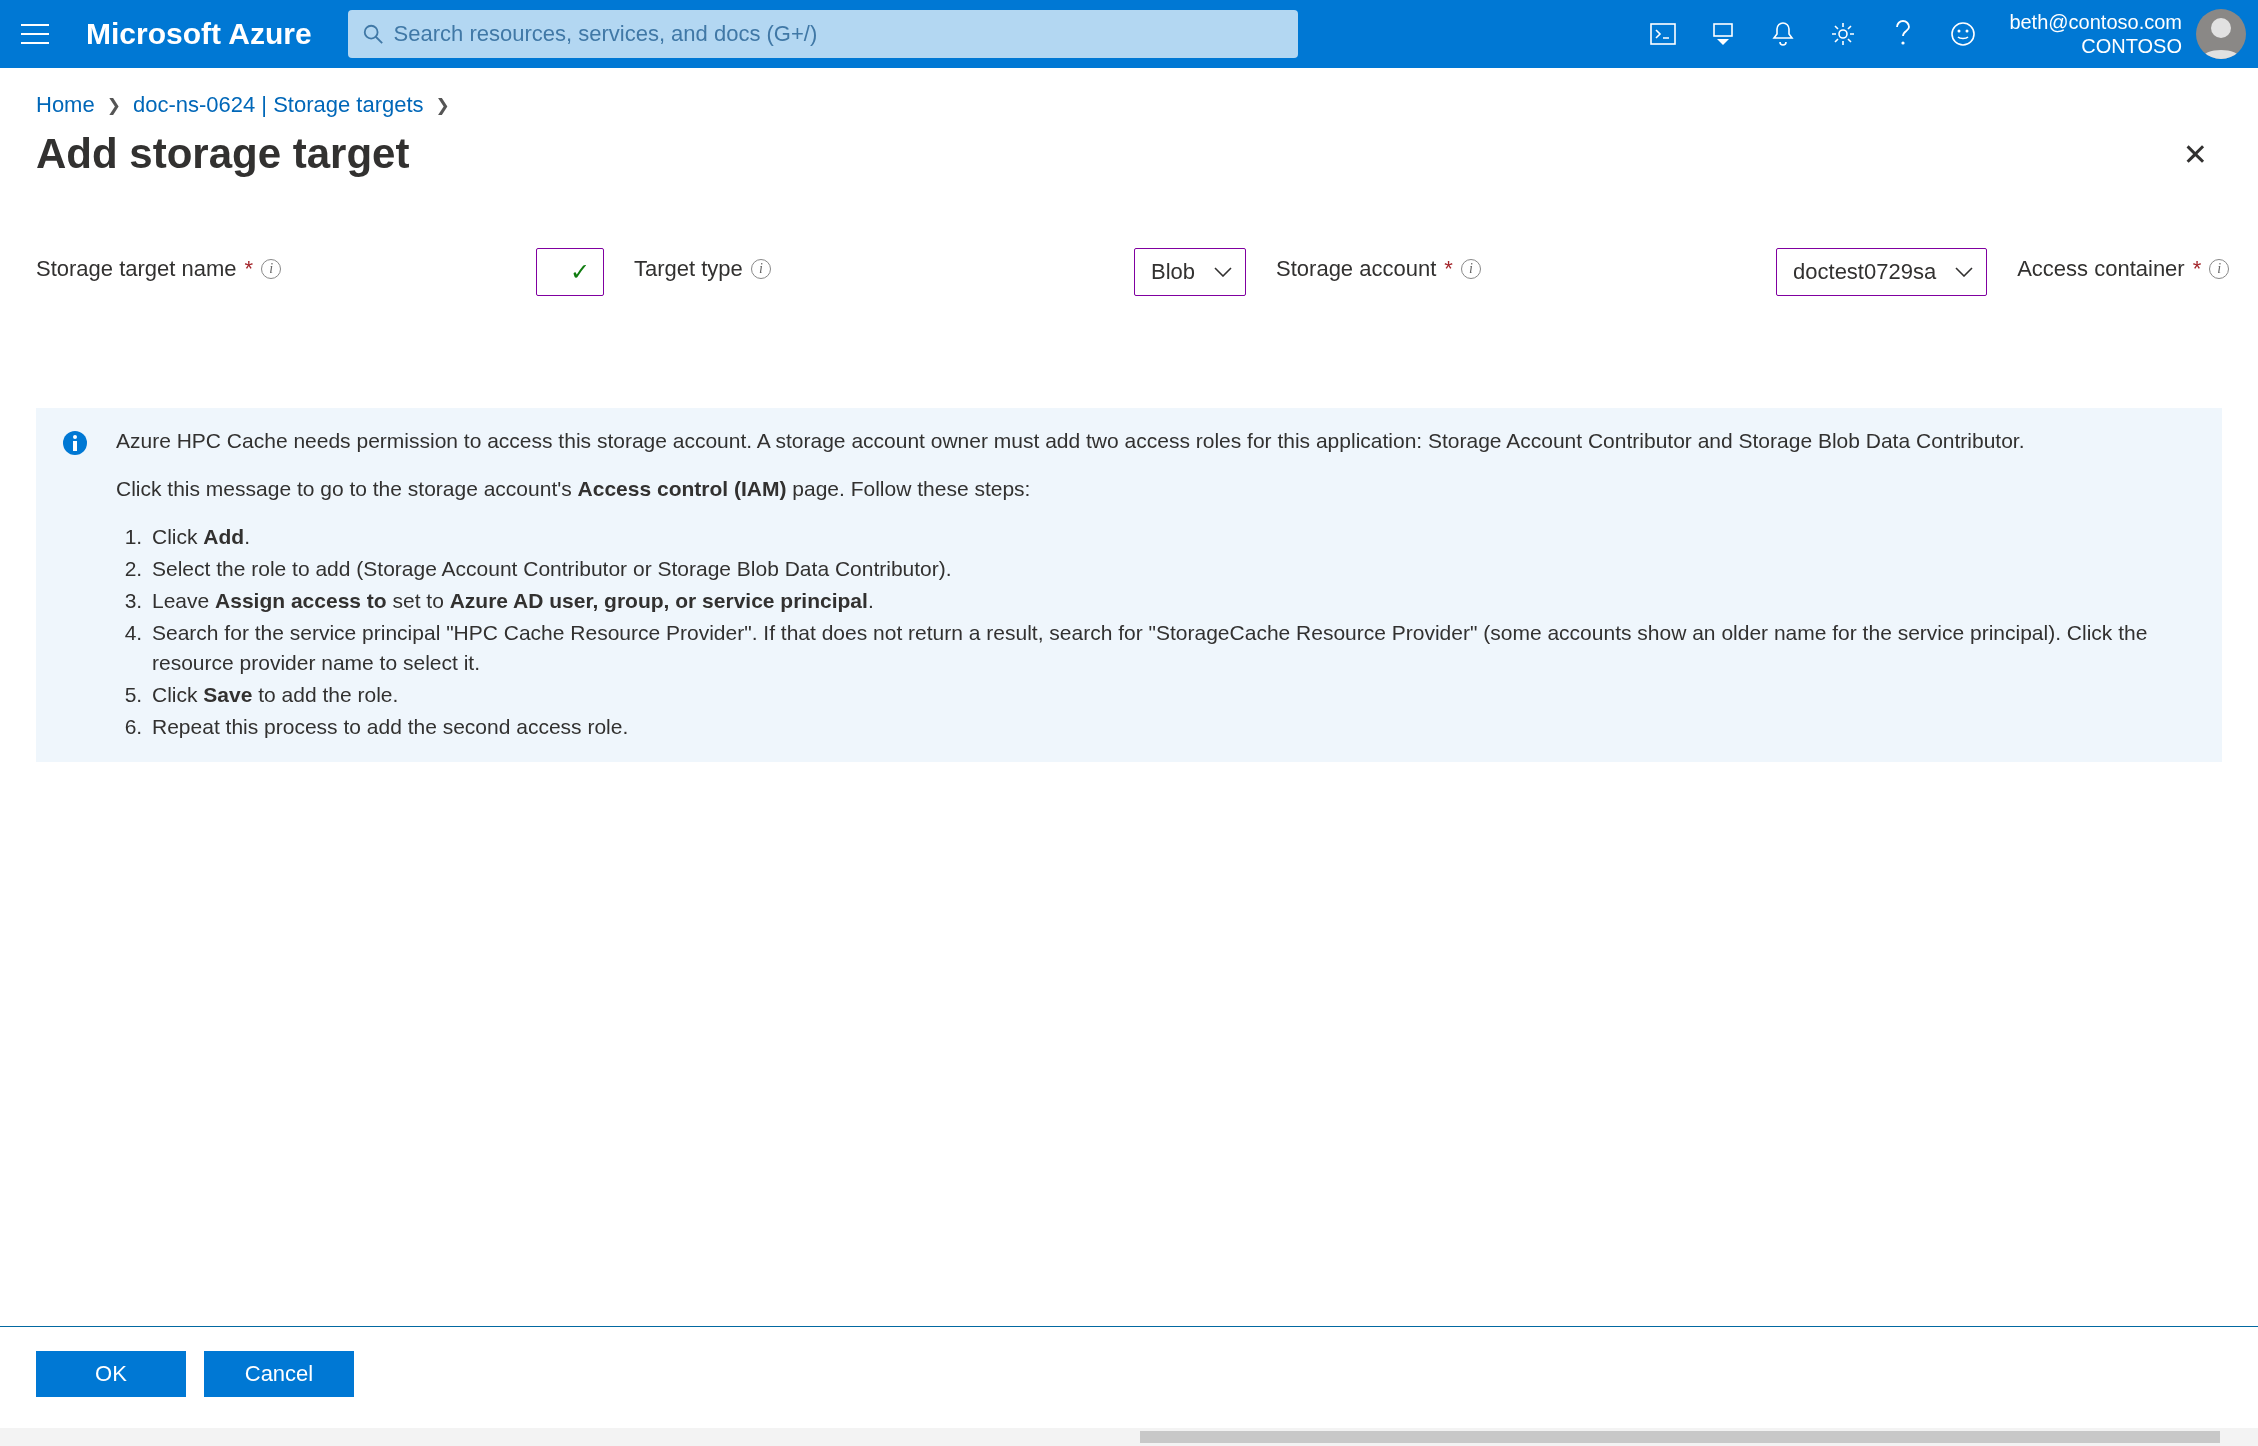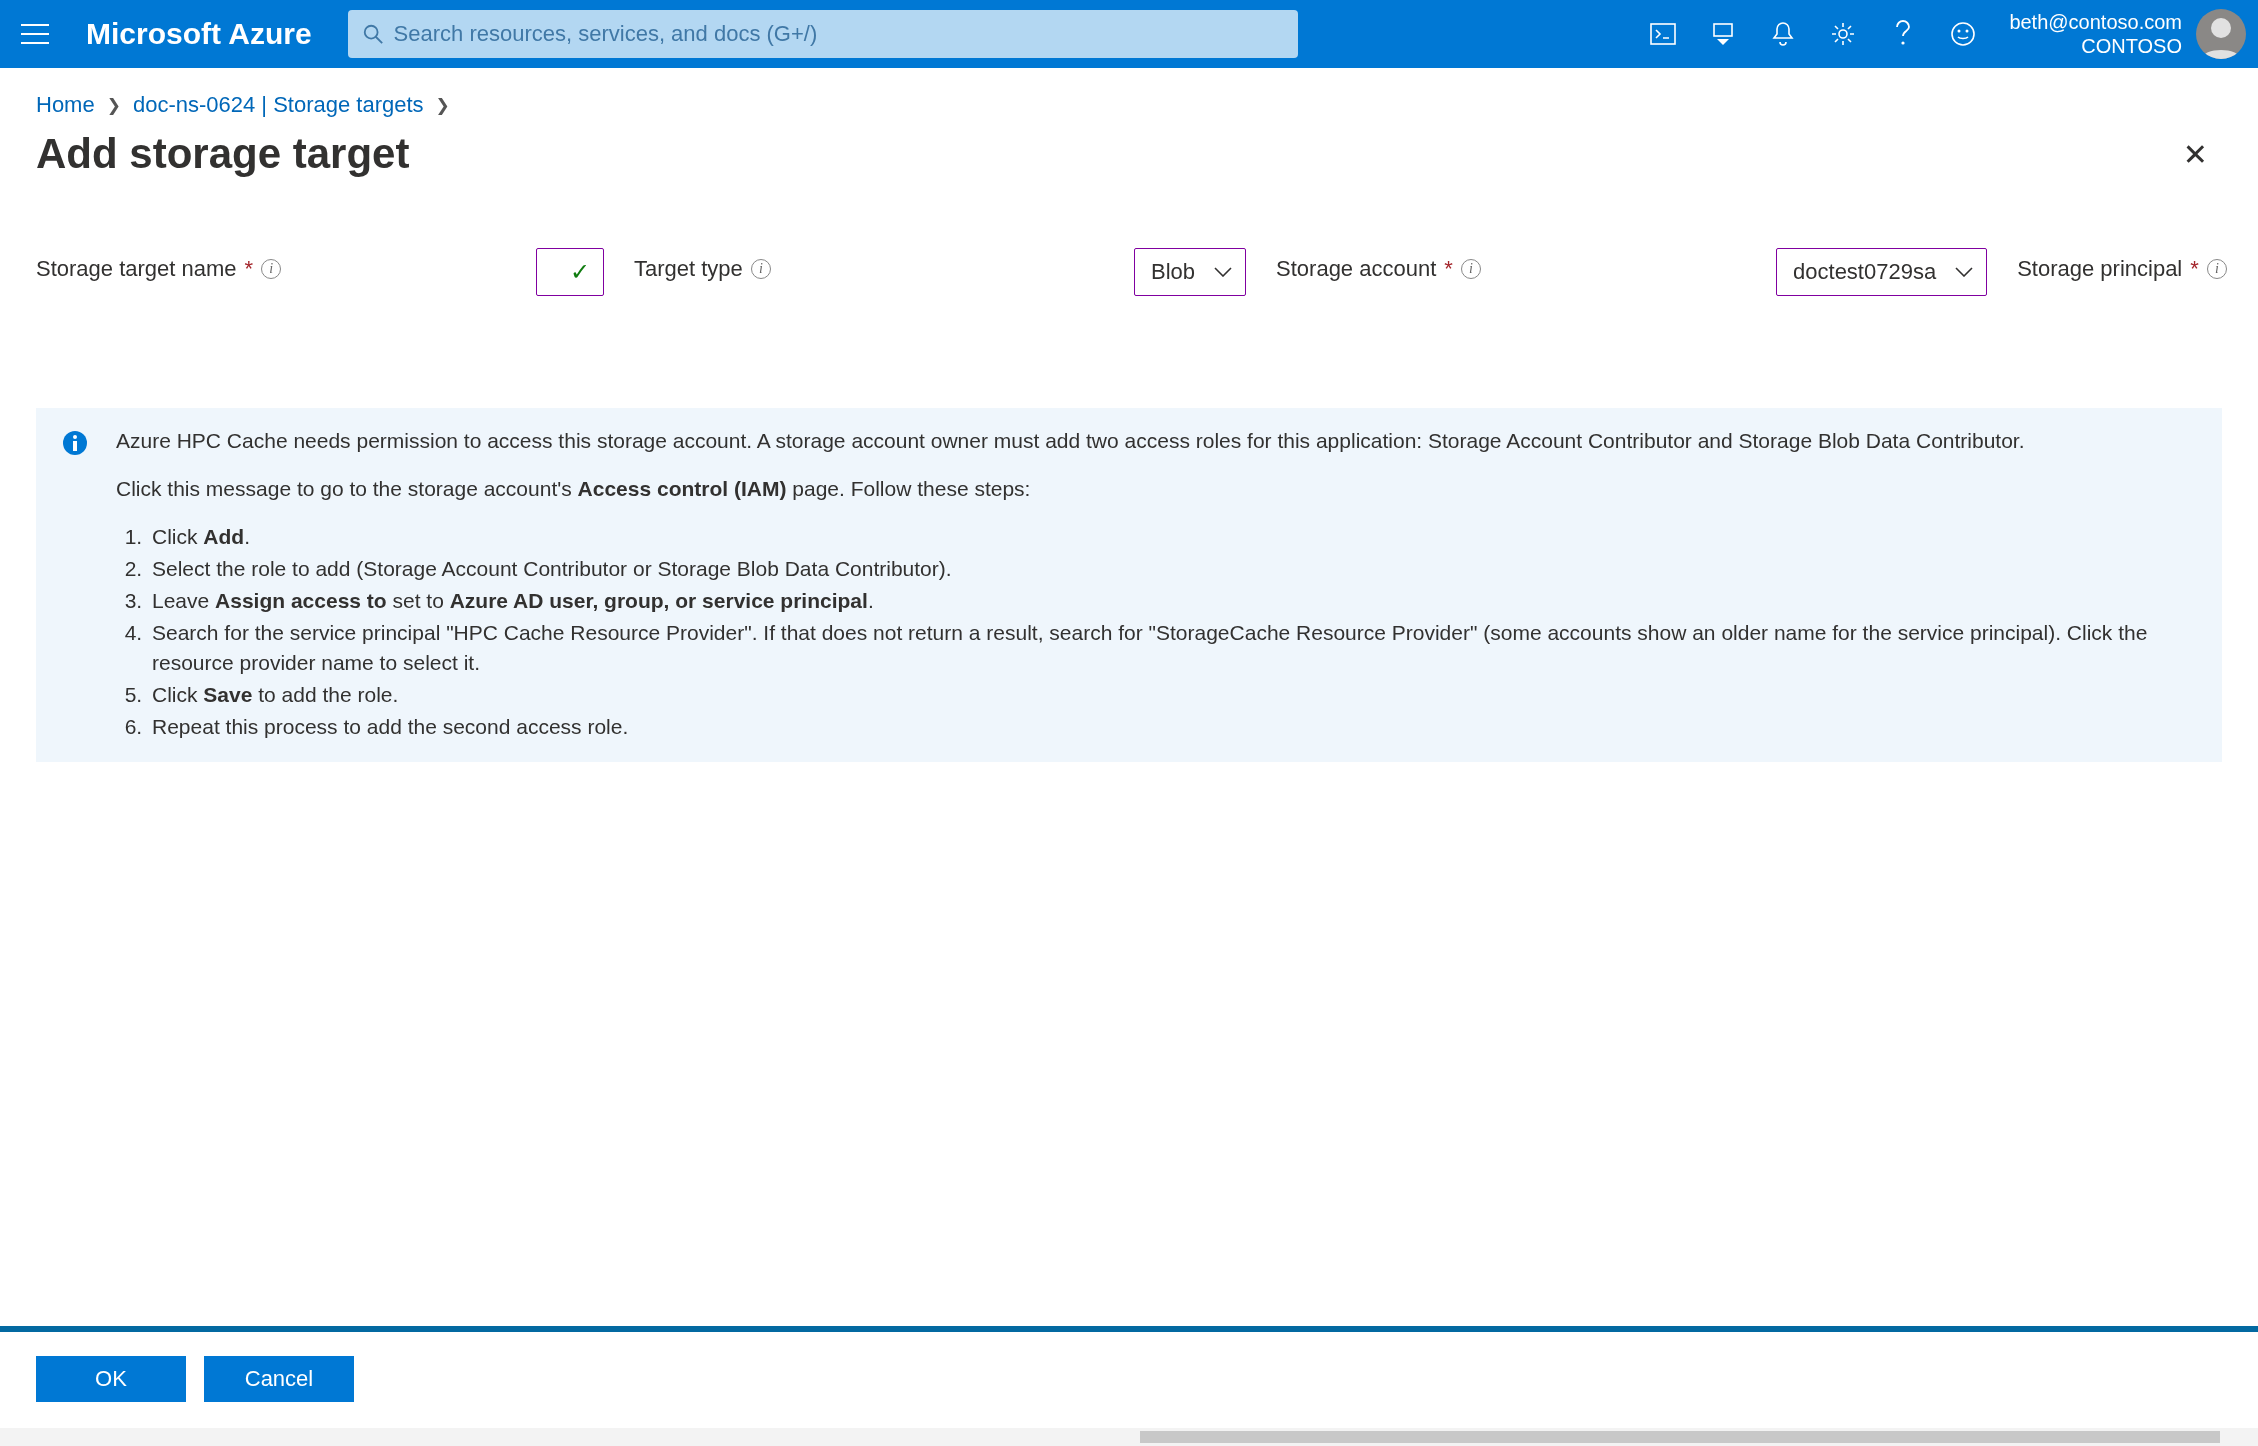--- a/index.html
+++ b/index.html
@@ -36,21 +36,21 @@
 .dd-input { display: flex; align-items: center; cursor: pointer; }
 .check-ic { position: absolute; right: 14px; top: 50%; transform: translateY(-50%); color: #107c10; font-size: 24px; }
 .chev-ic { position: absolute; right: 14px; top: 50%; transform: translateY(-50%); color: #323130; font-size: 16px; }
 .create-link { color: #0067b8; font-size: 24px; cursor: pointer; }
 .info-panel { margin-top: 50px; background: #eff6fc; border-radius: 0px; padding: 18px 26px; display: flex; gap: 28px; color: #323130; }
 .info-panel-icon { flex: 0 0 auto; margin-top: 4px; }
 .info-panel-body { flex: 1; font-size: 21px; line-height: 30px; }
 .info-panel-body p { margin-bottom: 18px; }
 .info-panel-body ol { padding-left: 32px; }
 .info-panel-body li { margin-bottom: 2px; padding-left: 4px; }
-.footer { position: absolute; bottom: 20px; left: 0; right: 0; height: 100px; border-top: 6px solid #0369a1; padding: 24px 36px; display: flex; gap: 18px; background: #fff;}
+.footer { position: absolute; bottom: 20px; left: 0; right: 0; height: 100px; border-top: 1px solid #0369a1; padding: 24px 36px; display: flex; gap: 18px; background: #fff;}
 .btn { min-width: 150px; height: 46px; border: none; font-size: 22px; font-weight: 400; cursor: pointer; }
 .btn-primary { background: #0078d4; color: #fff; }
 .scrollbar-fake { position: absolute; bottom: 0; left: 0; right: 0; height: 18px; background: #f3f3f3; }
 .scroll-thumb { position: absolute; left: 1140px; top: 3px; height: 12px; width: 1080px; background: #c8c8c8; border-radius: 0; }
 </style>
 </head>
 <body>
 
 <div class="topbar">
   <div class="hamburger">
@@ -177,21 +177,21 @@
             </div>
           <span class="chev-ic"><svg width="18" height="10" viewBox="0 0 18 10">
                 <path d="M1 1l8 8 8-8" stroke="#323130" stroke-width="1.6" fill="none"></path>
               </svg></span>
         </div>
       </div>
     </div>
 
     <div class="form-row">
       <div class="form-label">
-        <span>Storage principal</span>
+        <span>Access container</span>
         <span class="req">*</span>
         <span class="info-ic">i</span>
       </div>
       <div class="form-field form-field-col">
         <div class="input-wrap">
           <div class="dd-input">
               <span>ns-test-0729</span>
             </div>
           <span class="chev-ic"><svg width="18" height="10" viewBox="0 0 18 10">
                 <path d="M1 1l8 8 8-8" stroke="#323130" stroke-width="1.6" fill="none"></path>

